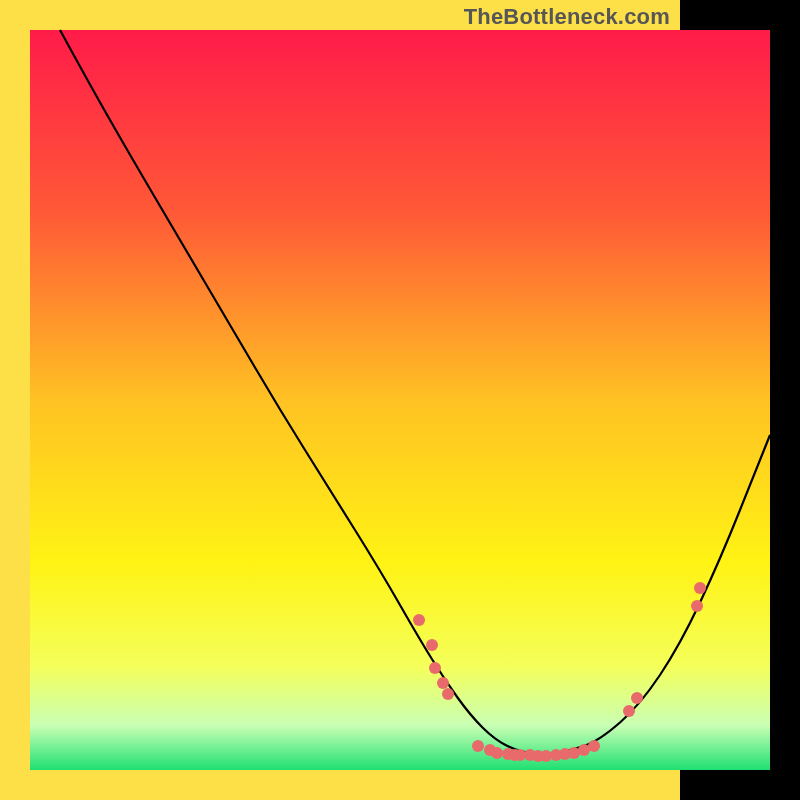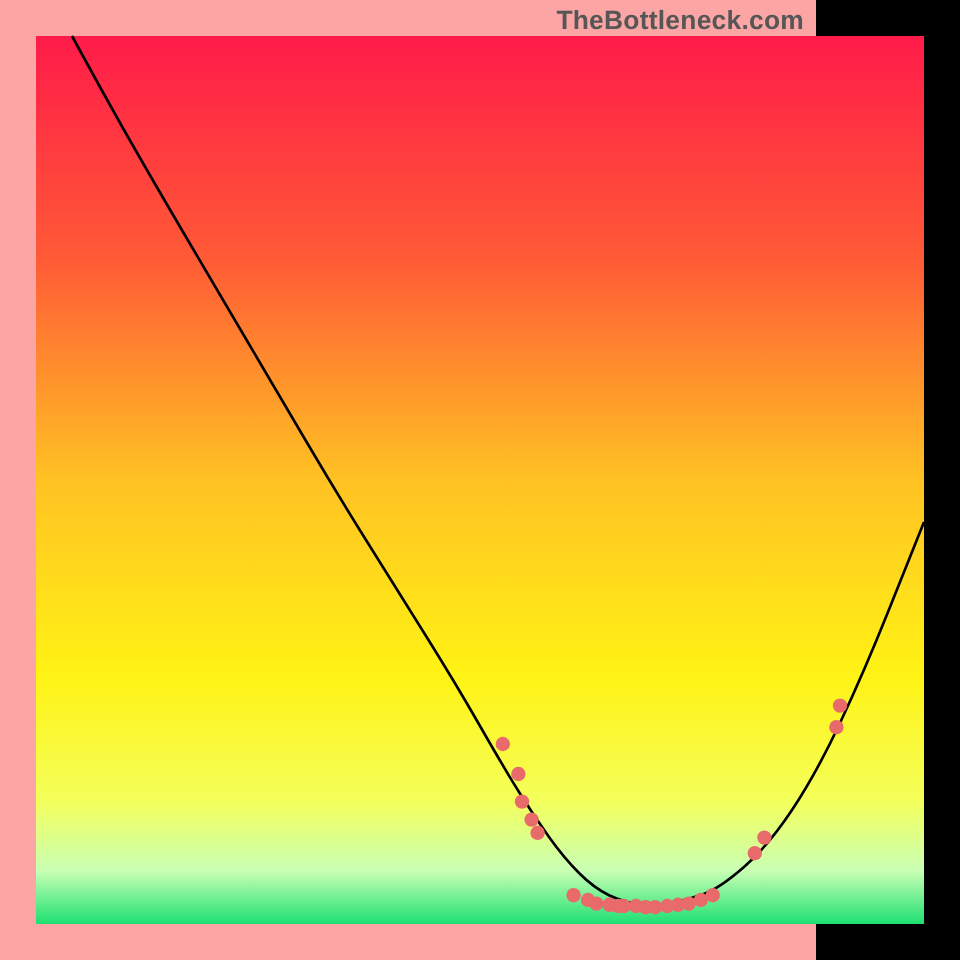--- a/index.html
+++ b/index.html
@@ -7,21 +7,21 @@
     padding: 0;
     width: 800px;
     height: 800px;
     background: #000;
     overflow: hidden;
   }
   .frame {
     position: relative;
     width: 680px;
     height: 800px;
-    background: #fca5a5;
+    background: #fde047;
   }
   .attribution {
     position: absolute;
     top: 4px;
     right: 10px;
     font-family: Arial, Helvetica, sans-serif;
     font-size: 22px;
     font-weight: bold;
     color: #565656;
     letter-spacing: 0.2px;

